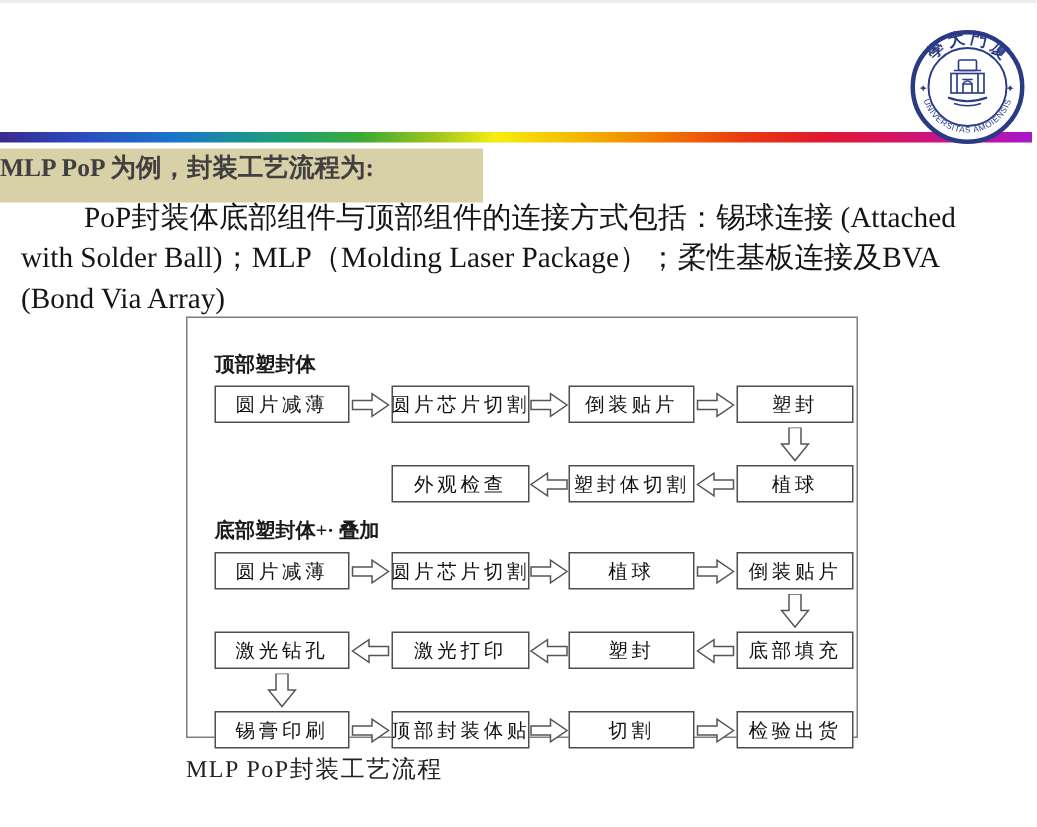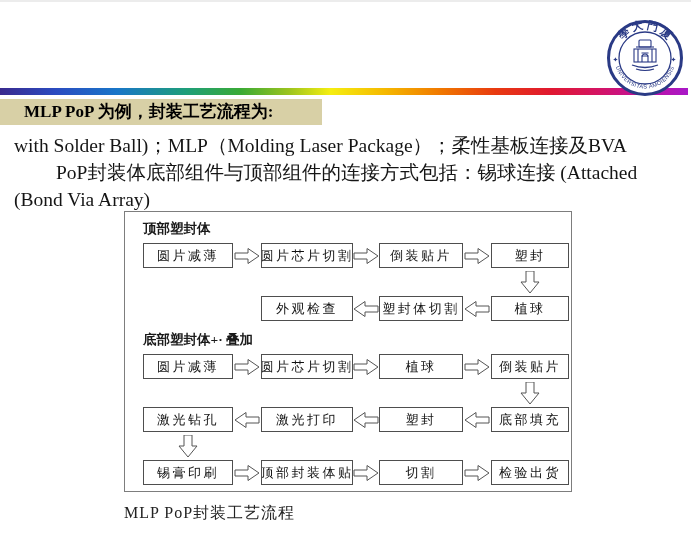--- a/index.html
+++ b/index.html
@@ -15,37 +15,37 @@
   }
   .logo{position:absolute;right:6px;top:15px;width:80px;height:82px;z-index:3;}
   .rainbow{
     position:absolute;left:0;top:86px;width:688px;height:7px;z-index:1;
     background:linear-gradient(90deg,
       #3a2a8e 0%, #2b4bc0 8%, #1976c8 17%, #1e9e7a 27%, #3aaa35 35%,
       #9cc41e 42%, #f5ee11 48%, #f5b800 56%, #f07800 64%, #e83a10 72%,
       #e01830 80%, #d41464 87%, #c011a0 94%, #a818c8 100%);
   }
   .banner{
-    position:absolute;left:0;top:97px;width:322px;height:26px;
-    background:#d8d0a6;color:#000000;font-weight:bold;
-    font-size:17px;line-height:26px;padding-left:24px;box-sizing:border-box;
+    position:absolute;left:0;top:97px;width:322px;height:36px;
+    background:#d8d0a6;color:#404040;font-weight:bold;
+    font-size:17px;line-height:26px;padding-left:0;box-sizing:border-box;
     white-space:nowrap;
   }
   
   .para{position:absolute;left:14px;top:130px;width:664px;color:#151515;
         font-size:19.5px;line-height:27px;}
   .para .ln{white-space:nowrap;}
   .para .indent{padding-left:42px;}
   
   .fc{
     position:absolute;left:124px;top:209px;width:448px;height:281px;
     border:1px solid #7d7d7d;background:#fff;box-sizing:border-box;
     padding:5px 0 0 18px;
   }
-  .sec{font-weight:bold;font-size:13.5px;color:#1a1a1a;margin:3px 0 4px 0;}
+  .sec{font-weight:bold;font-size:13.5px;color:#1a1a1a;margin:17px 0 4px 0;}
   .sec2{margin-top:9px;}
   .grid{display:grid;grid-template-columns:90px 28px 92px 26px 84px 28px 78px;align-items:center;}
   .flow-row{height:27px;margin:1px 0;}
   .down-row{height:24px;margin:0;}
   .node{
     border:1px solid #4e4e4e;background:#fff;height:25px;box-sizing:border-box;
     display:flex;align-items:center;justify-content:center;
     font-size:13px;letter-spacing:2.5px;color:#111;white-space:nowrap;overflow:hidden;text-align:right;
   }
   .arr{display:flex;align-items:center;justify-content:center;}
@@ -89,22 +89,22 @@
         <path d="M31 51 q9 3 18 0"></path>
       </g>
     </svg>
   </div>
 
   <div class="rainbow"></div>
 
   <div class="banner">MLP PoP 为例，封装工艺流程为:</div>
 
   <div class="para">
+    <div class="ln indent">PoP封装体底部组件与顶部组件的连接方式包括：锡球连接 (Attached</div>
     <div class="ln">with Solder Ball)；MLP（Molding Laser Package）；柔性基板连接及BVA</div>
-    <div class="ln indent">PoP封装体底部组件与顶部组件的连接方式包括：锡球连接 (Attached</div>
     <div class="ln">(Bond Via Array)</div>
   </div>
 
   <div class="fc">
 
     <div class="sec">顶部塑封体</div>
 
     <div class="grid flow-row">
       <div class="node c1">圆片减薄</div>
       <div class="arr a12">

